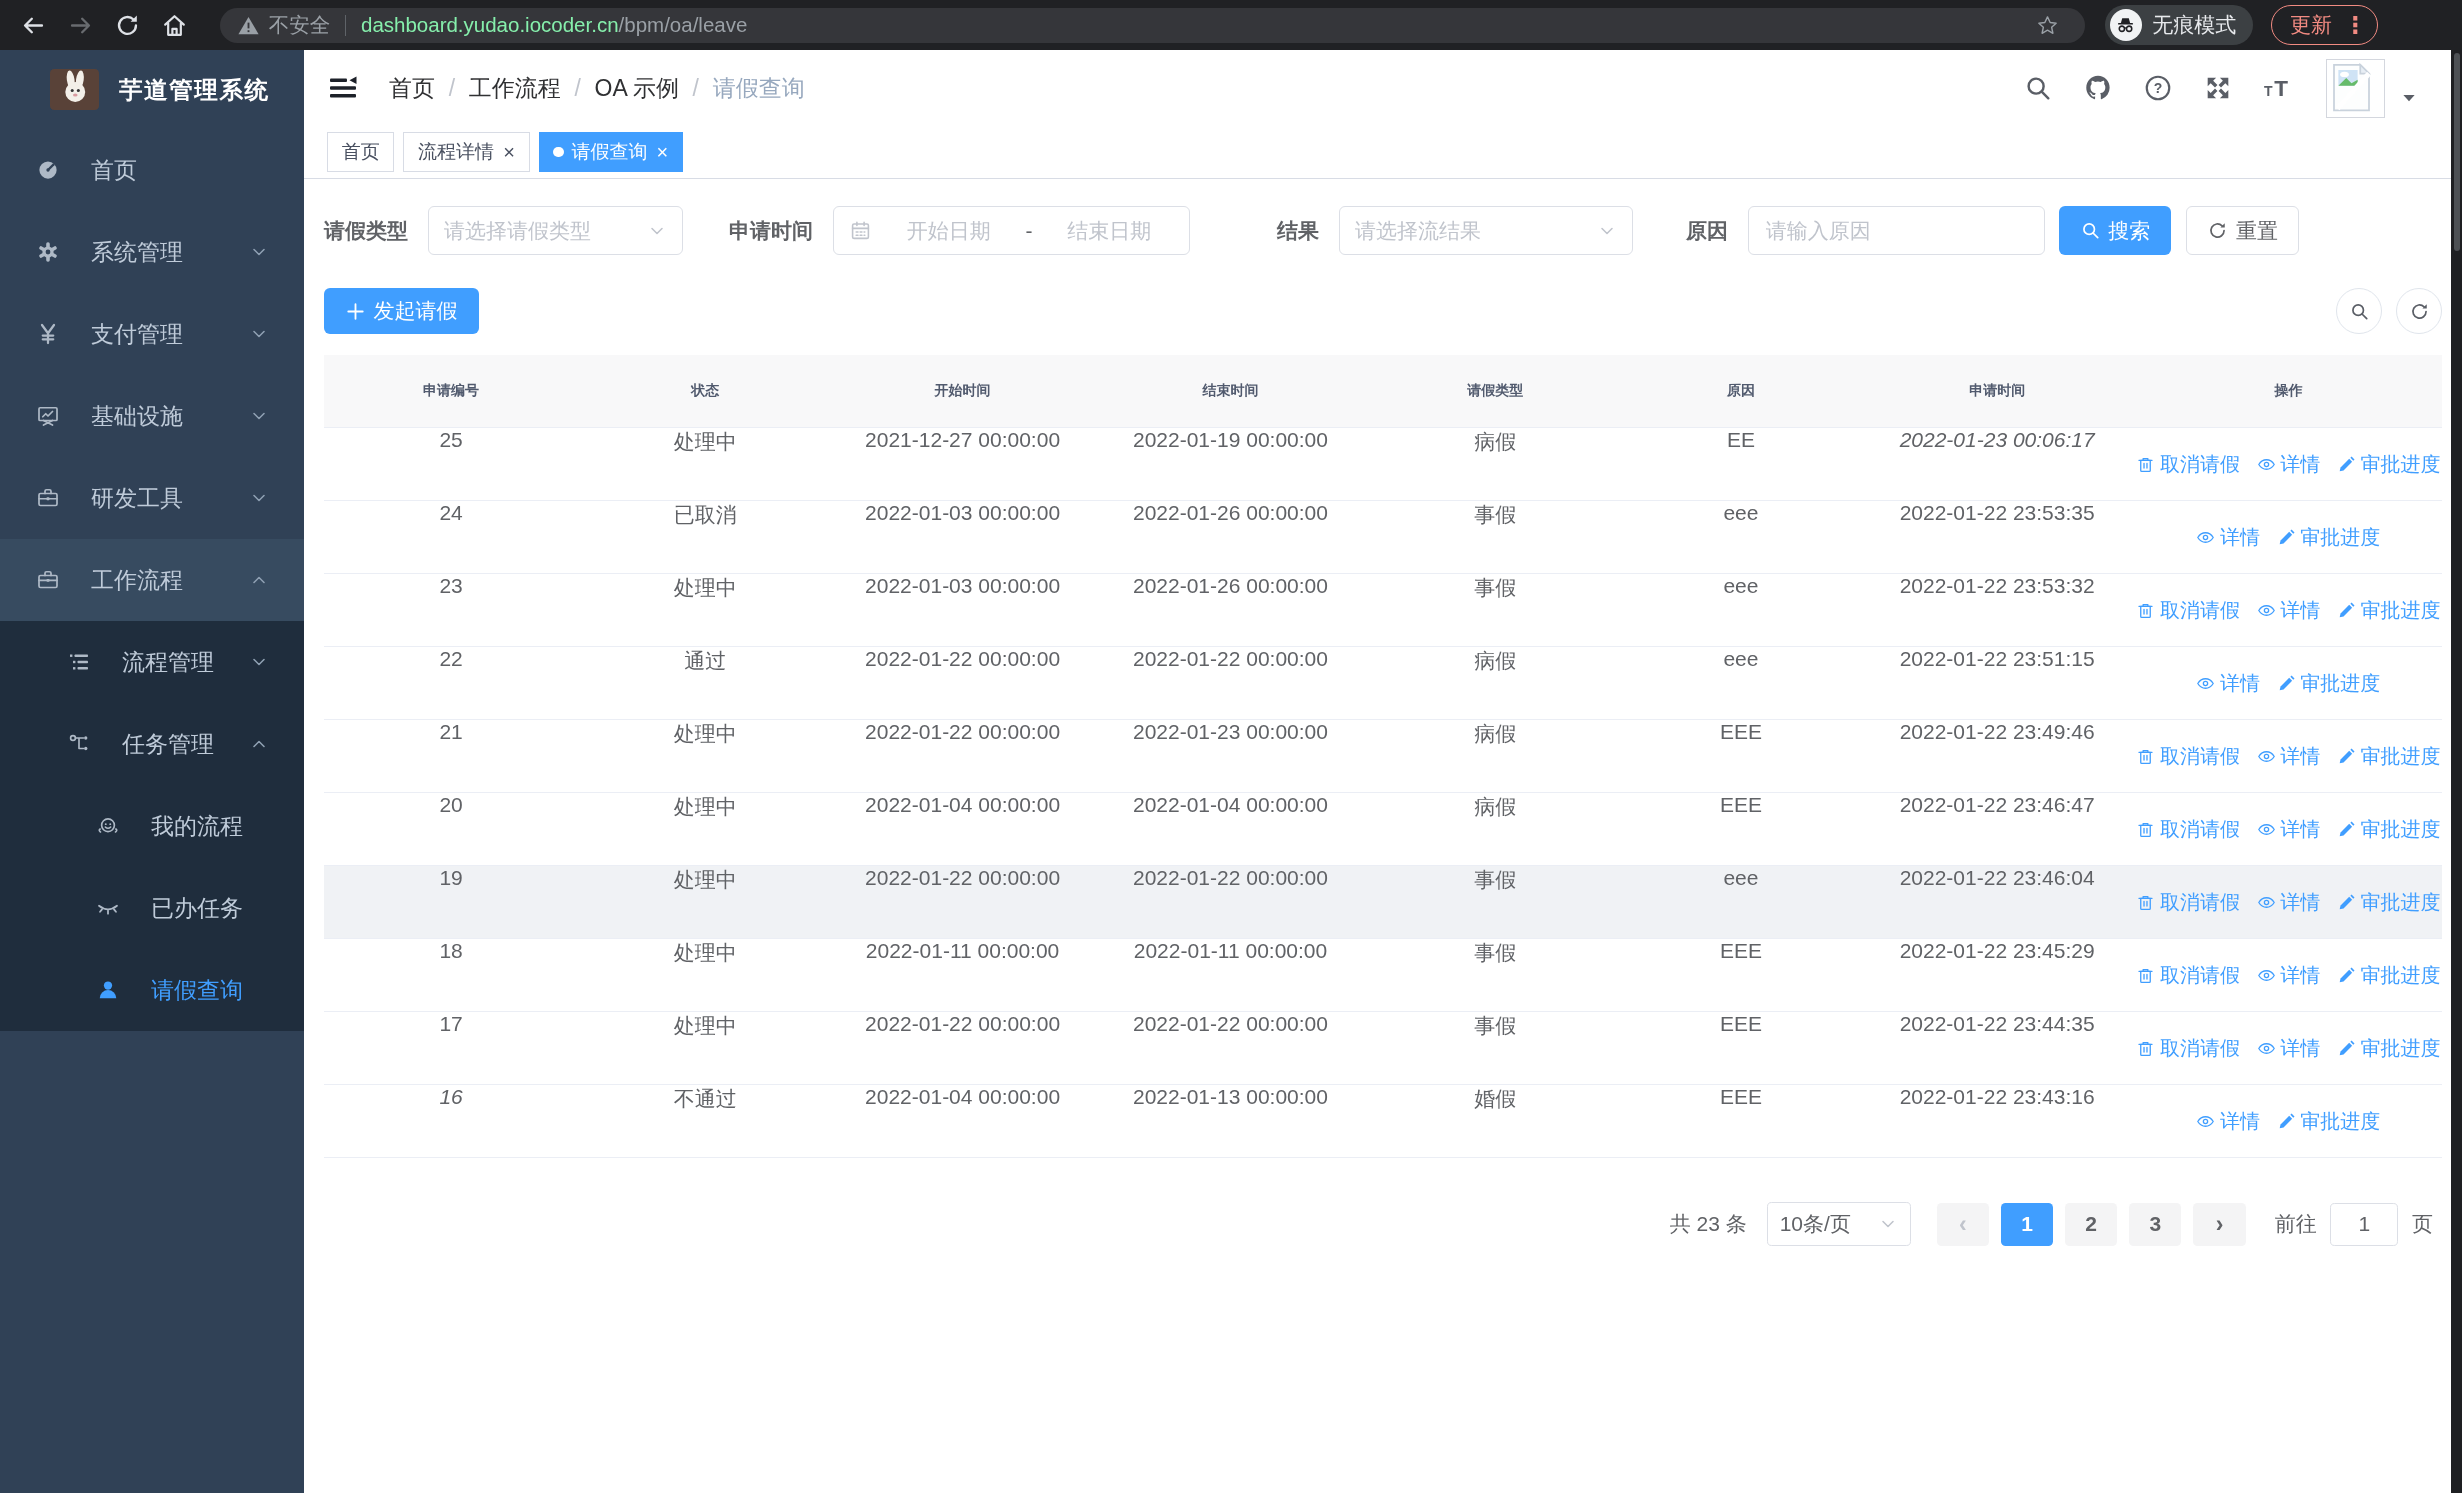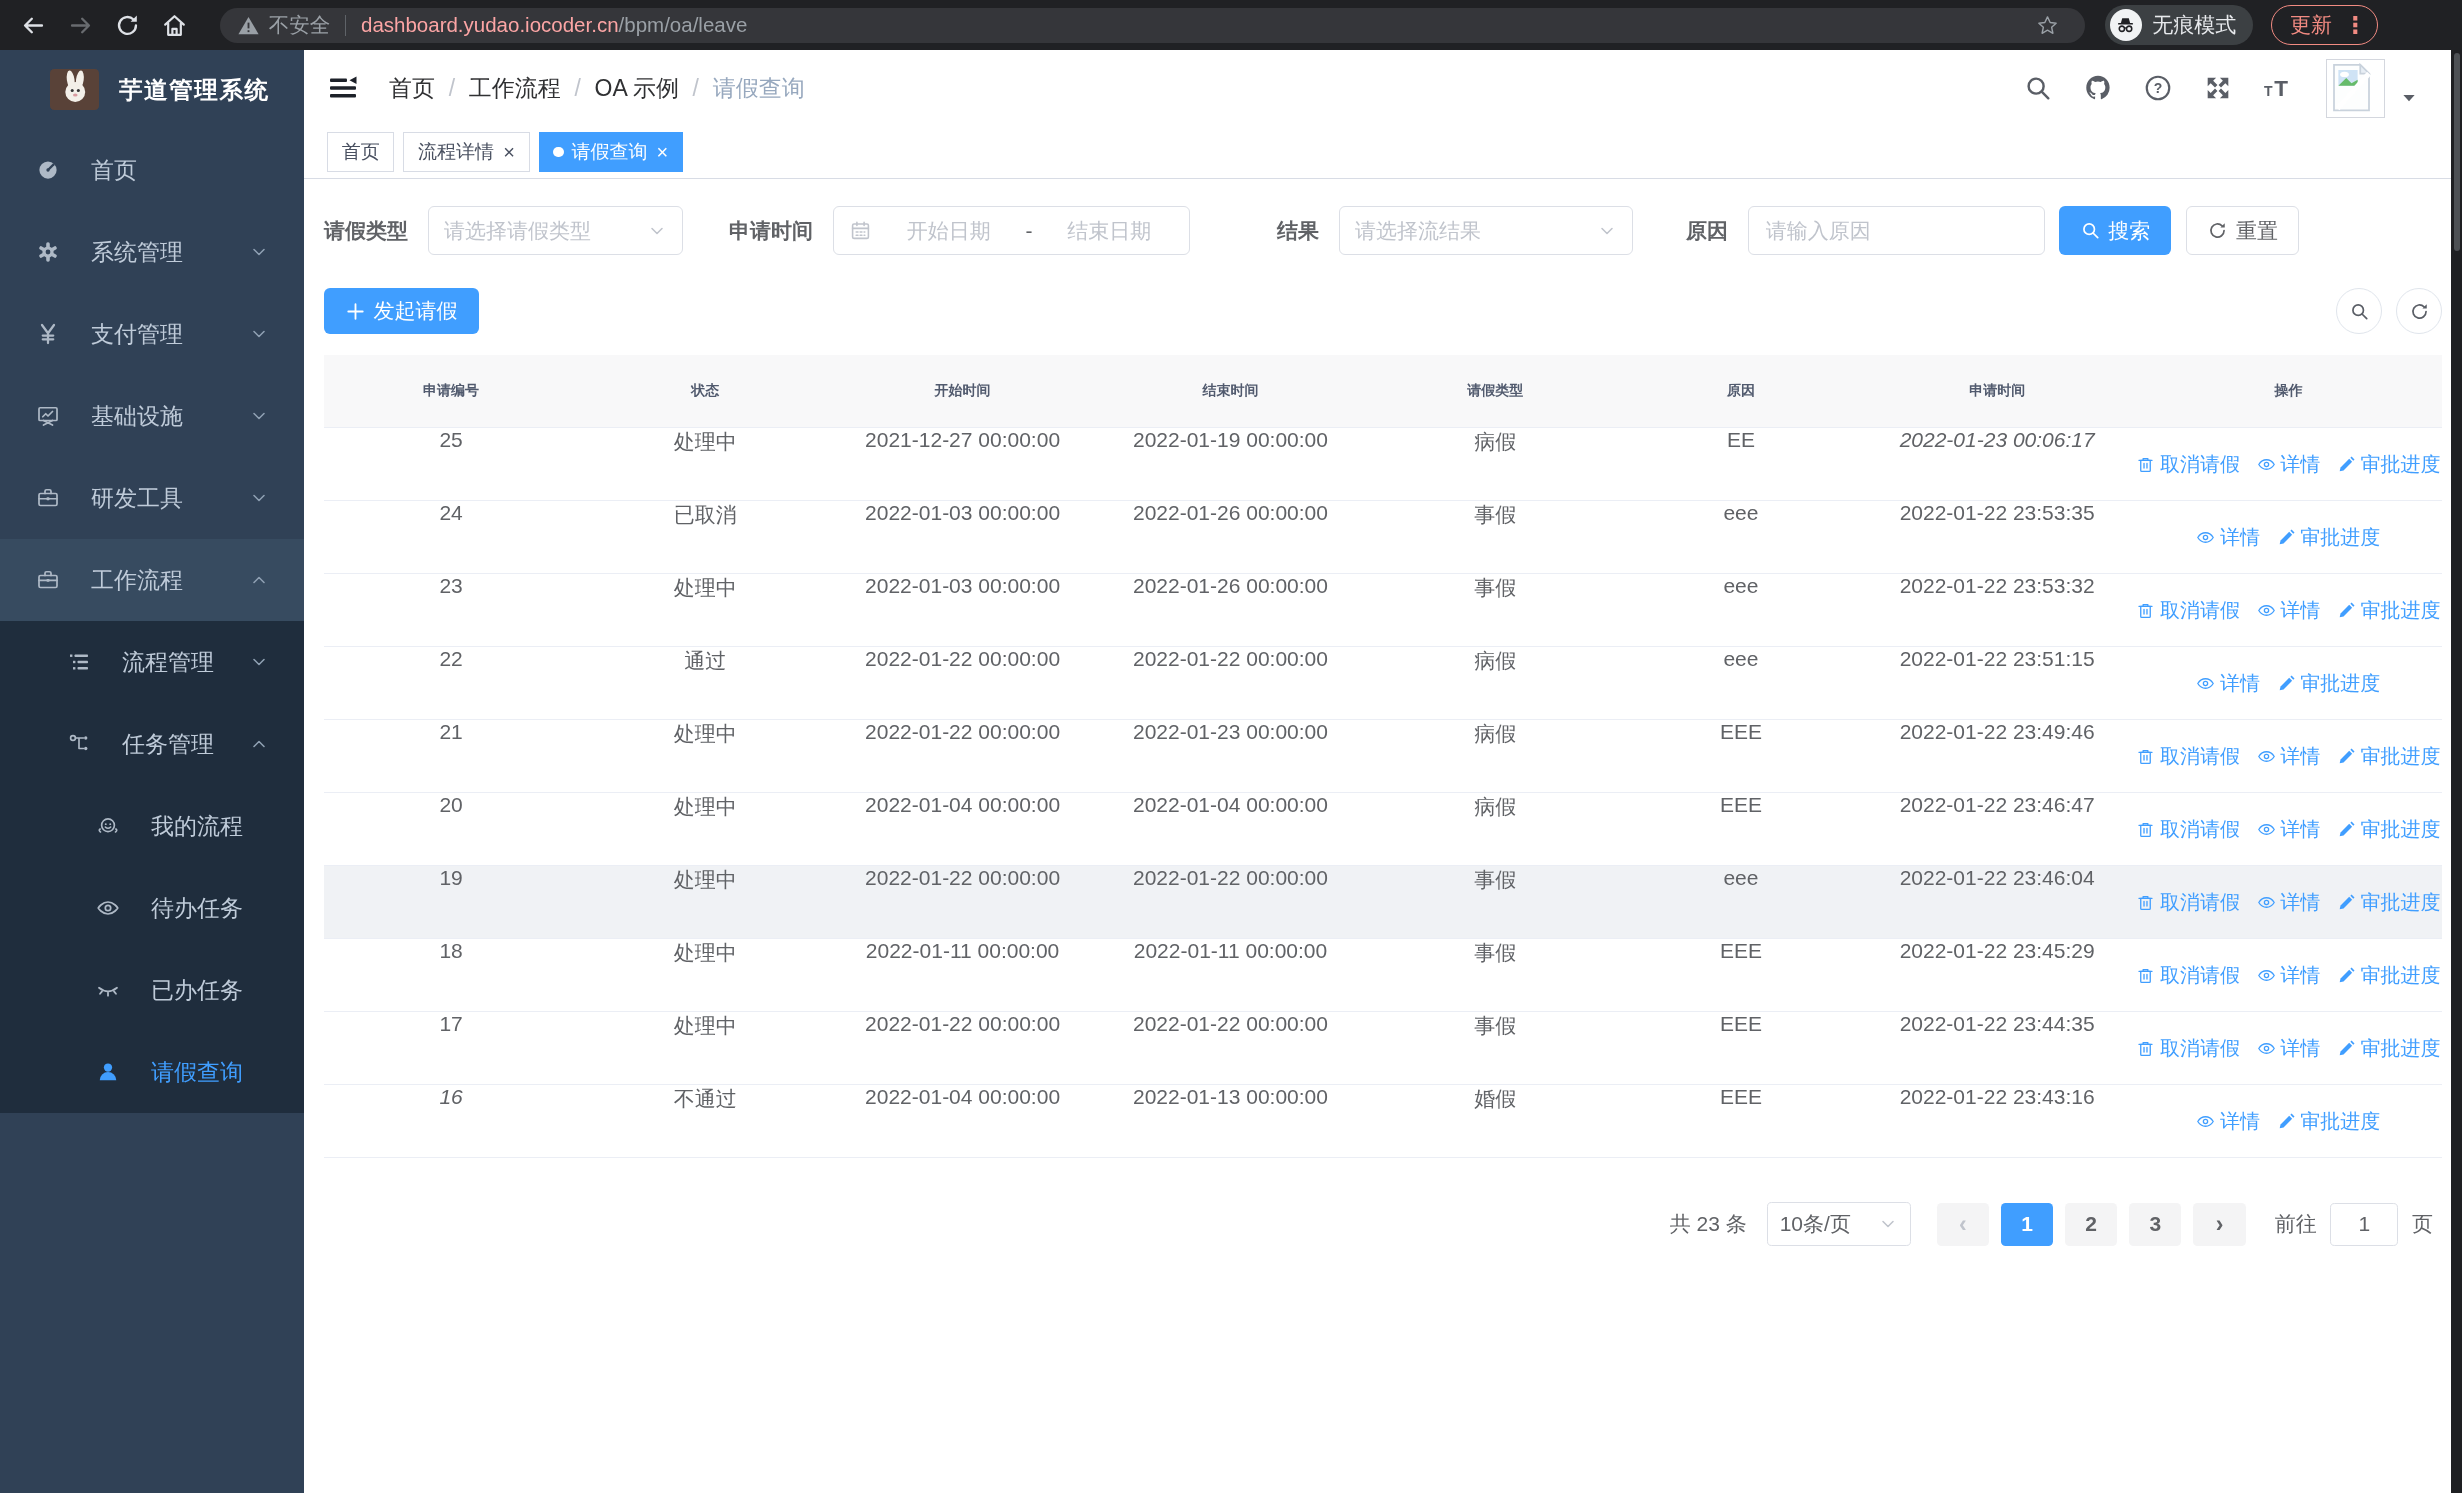--- a/index.html
+++ b/index.html
@@ -7,21 +7,21 @@
         font-family:"Liberation Sans","DejaVu Sans",sans-serif;}
   svg{display:block}
   
   .chrome{height:50px;background:#202124;display:flex;align-items:center;padding:0 13.7px 0 20px;box-sizing:border-box;}
   .cicon{width:27px;height:27px;color:#dee1e6;margin-right:20px;flex:none;}
   .cicon.dim{color:#686b6f;}
   .omnibox{flex:none;width:1865px;height:35px;margin-left:12px;background:#35363a;border-radius:17.5px;
            display:flex;align-items:center;padding:0 16.7px;box-sizing:border-box;color:#9aa0a6;font-size:20.5px;}
   .omnibox .oicon{width:23px;height:23px;color:#9aa0a6;flex:none;margin-right:9px;}
   .odiv{width:0.8px;height:21px;background:#5f6368;margin:0 15px;}
-  .urlhost{color:#fca5a5;white-space:nowrap;}
+  .urlhost{color:#86efac;white-space:nowrap;}
   .urlpath{color:#9aa0a6;white-space:nowrap;}
   .flex1{flex:1;}
   .star{width:24px;height:24px;margin-right:0;}
   .incog{height:40px;background:#3c4043;border-radius:20px;display:flex;align-items:center;gap:10.6px;
          padding:0 16.7px 0 4.6px;margin-left:20px;color:#e8eaed;font-size:21px;white-space:nowrap;}
   .incircle{width:32px;height:32px;background:#f1f3f4;border-radius:50%;display:flex;align-items:center;justify-content:center;color:#202124;}
   .incircle svg{width:21px;height:21px;}
   .update{height:38px;border:1.5px solid #f28b82;border-radius:20.5px;display:flex;align-items:center;gap:12px;
           padding:0 10.6px 0 18px;margin-left:18px;color:#f28b82;font-size:21px;white-space:nowrap;}
   .update .dots{font-size:23px;font-weight:bold;letter-spacing:0;}
@@ -326,29 +326,20 @@
                 <circle cx="13" cy="13.5" r="1.3" fill="currentColor" stroke="none"></circle>
                 <circle cx="19" cy="13.5" r="1.3" fill="currentColor" stroke="none"></circle>
                 <path d="M12.5 17.5q3.5 3 7 0"></path>
                 <path d="M5.5 20q-2.5 2 0.5 4M26.5 20q2.5 2-0.5 4"></path>
               </svg>
             </span>
             <span class="lbl">我的流程</span>
           </div>
           <div class="m-item lvl3 dark">
             <span class="mi">
-              <svg viewBox="0 0 32 32" width="100%" height="100%" fill="none" stroke="currentColor" stroke-linecap="round" stroke-linejoin="round" stroke-width="2.3">
-                <path d="M3 16s5-8 13-8 13 8 13 8-5 8-13 8S3 16 3 16z"></path>
-                <circle cx="16" cy="16" r="3.6"></circle>
-              </svg>
-            </span>
-            <span class="lbl">待办任务</span>
-          </div>
-          <div class="m-item lvl3 dark">
-            <span class="mi">
               <svg viewBox="0 0 32 32" width="100%" height="100%" fill="none" stroke="currentColor" stroke-linecap="round" stroke-linejoin="round" stroke-width="2.4">
                 <path d="M4 13q12 9.5 24 0"></path>
                 <path d="M8 17.8l-2.6 3.2M16 19.5v4M24 17.8l2.6 3.2"></path>
               </svg>
             </span>
             <span class="lbl">已办任务</span>
           </div>
           <div class="m-item lvl3 dark active">
             <span class="mi">
               <svg viewBox="0 0 32 32" width="100%" height="100%" fill="currentColor">

